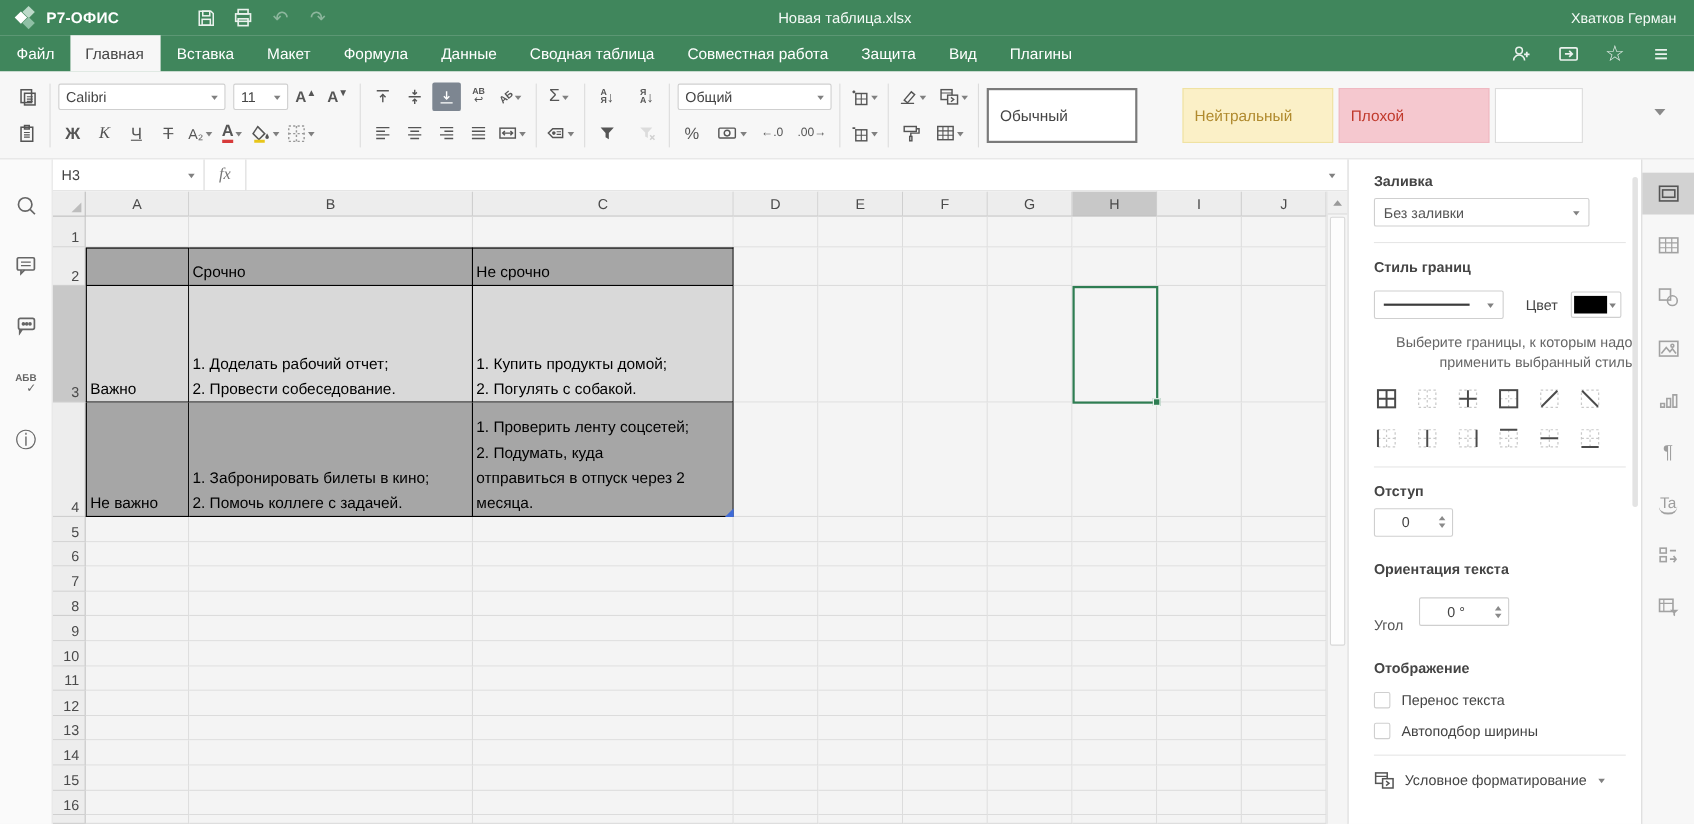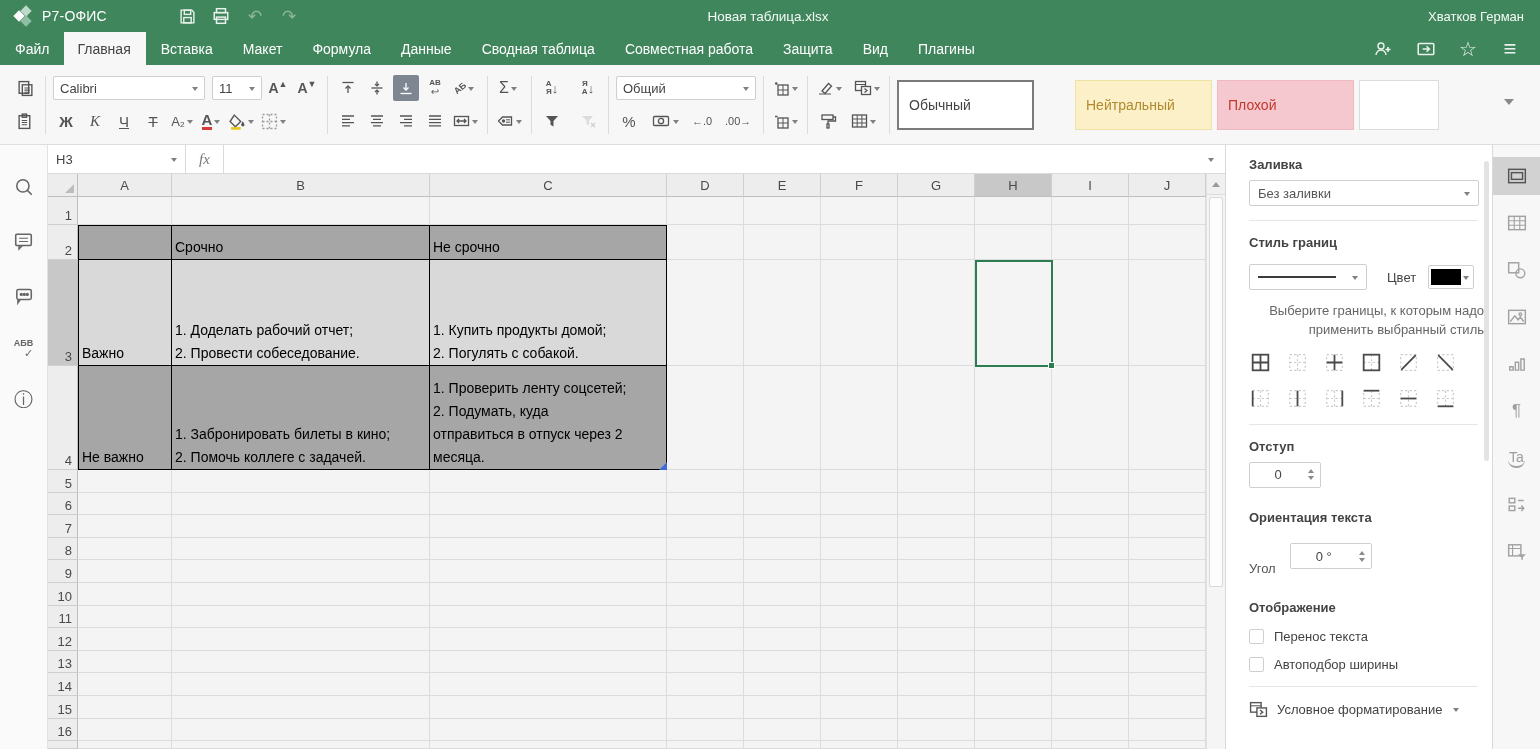--- a/index.html
+++ b/index.html
@@ -7,21 +7,21 @@
   #app{position:relative;width:1540px;height:749px;overflow:hidden;background:#f3f3f3;
        font-family:"Liberation Sans",sans-serif;color:#444;font-size:13px;-webkit-font-smoothing:antialiased;}
   
   #topbar{position:absolute;left:0;top:0;width:1540px;height:32px;background:#40865c;display:flex;align-items:center;color:#fff;}
   #logo{display:flex;align-items:center;gap:8px;padding-left:14px;width:170px;}
   .diamonds{position:relative;width:20px;height:20px;flex:0 0 auto;}
   .dm{position:absolute;width:8px;height:8px;transform:rotate(45deg);}
   .dm1{left:1px;top:6px;background:#ffffff;}
   .dm2{left:8px;top:1px;background:#bcd9c9;}
   .dm3{left:8px;top:11px;background:#8fbfa5;}
-  #logo .appname{font-size:14px;font-weight:normal;letter-spacing:.2px;}
+  #logo .appname{font-size:14px;font-weight:bold;letter-spacing:.2px;}
   .qbtn{width:34px;height:32px;display:flex;align-items:center;justify-content:center;color:#eaf2ed;}
   .qbtn.dim{opacity:.45;}
   .qbtn svg{stroke:#eaf2ed;fill:none;stroke-width:1.3;}
   .glyph{font-size:17px;line-height:1;}
   #doc-title{position:absolute;left:0;right:4px;top:0;height:32px;display:flex;align-items:center;justify-content:center;font-size:13.5px;color:#f4faf6;pointer-events:none;}
   #user{margin-left:auto;padding-right:16px;font-size:13px;color:#f4faf6;z-index:2;}
   #quick{display:flex;z-index:2;}
   
   #tabbar{position:absolute;left:0;top:32px;width:1540px;height:33px;background:#40865c;display:flex;align-items:stretch;}
   .tab{padding:0 15px;display:flex;align-items:center;color:#fff;font-size:14px;cursor:default;}
@@ -772,21 +772,21 @@
     <div id="vscroll">
       <div id="vs-up">
           <span></span>
         </div>
       <div id="vs-thumb"></div>
     </div>
   </div>
 
   <div id="right-panel">
     <h4>Заливка</h4>
-    <div class="pselect" style="width:230px;">
+    <div class="pselect" style="width:196px;">
       <span>Без заливки</span>
         <span class="caret"></span>
     </div>
     <hr class="phr">
     <h4 style="margin-bottom:14px;">Стиль границ</h4>
     <div class="prow" style="gap:12px;">
       <div class="pselect" style="width:118px;">
         <span style="display:inline-block;width:78px;height:2px;background:#3c3c3c;"></span>
           <span class="caret"></span>
       </div>

